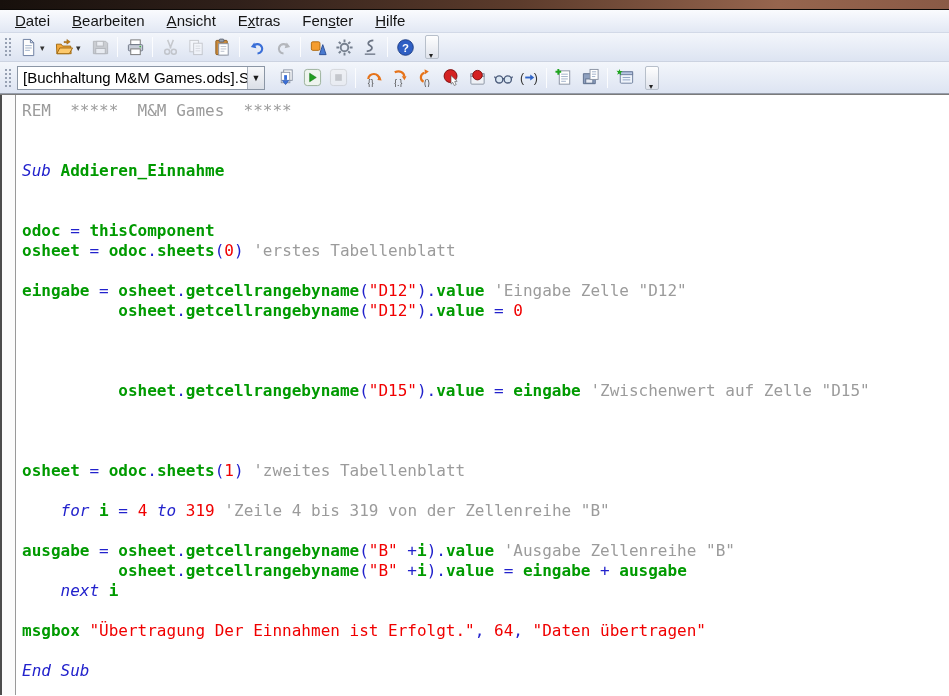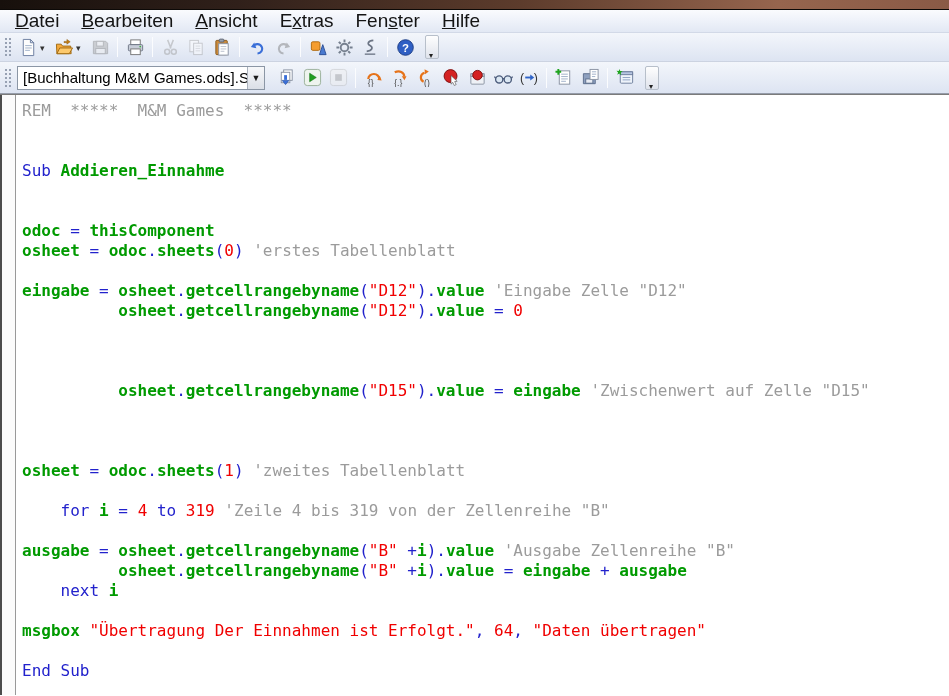--- a/index.html
+++ b/index.html
@@ -16,21 +16,21 @@
     height:10px;
     background:linear-gradient(90deg,#17100c,#30201a 25%,#5d3c2c 55%,#96654e 82%,#8a5a46);
     border-bottom:1px solid #0c0907;
   }
 
   
   .menubar {
     height:23px; display:flex; align-items:center; padding-left:4px;
     background:linear-gradient(#fafbfe,#e2e8f4);
     border-bottom:1px solid #d2d9e7;
-    font-size:19px; color:#141414;
+    font-size:15px; color:#141414;
   }
   .menu-item { padding:2px 11px 3px; border-radius:2px; cursor:default; }
   .menu-item u { text-decoration:underline; }
 
   
   .toolbar {
     display:flex; align-items:center; padding:0 3px;
     background:linear-gradient(#f3f6fb,#dde4f2);
   }
   .tb1 { height:29px; border-bottom:1px solid #ccd3e1; }
@@ -77,21 +77,21 @@
   .bp-margin {
     width:16px; flex:none; background:#fbfbfb;
     border-left:2px solid #4c4c4c; border-right:1px solid #999;
   }
   #code {
     flex:1; margin:0; padding:6px 0 0 6px; overflow:hidden;
     font-family:"DejaVu Sans Mono", monospace;
     font-size:16px; line-height:20px; white-space:pre;
   }
   .cl { height:20px; }
-  .c-kw  { color:var(--keyword,#2222cc); }
+  .c-kw  { color:var(--keyword,#2222cc);font-style:italic; }
   .c-op  { color:var(--operator,#2222cc); }
   .c-id  { color:var(--identifier,#009a00);font-weight:bold; }
   .c-num { color:var(--number,#f00000); }
   .c-str { color:var(--string,#f00000); }
   .c-com { color:var(--comment,#9b9b9b); }
   .c-pl  { color:var(--plain,#000); }
 </style>
 </head>
 <body>
 

